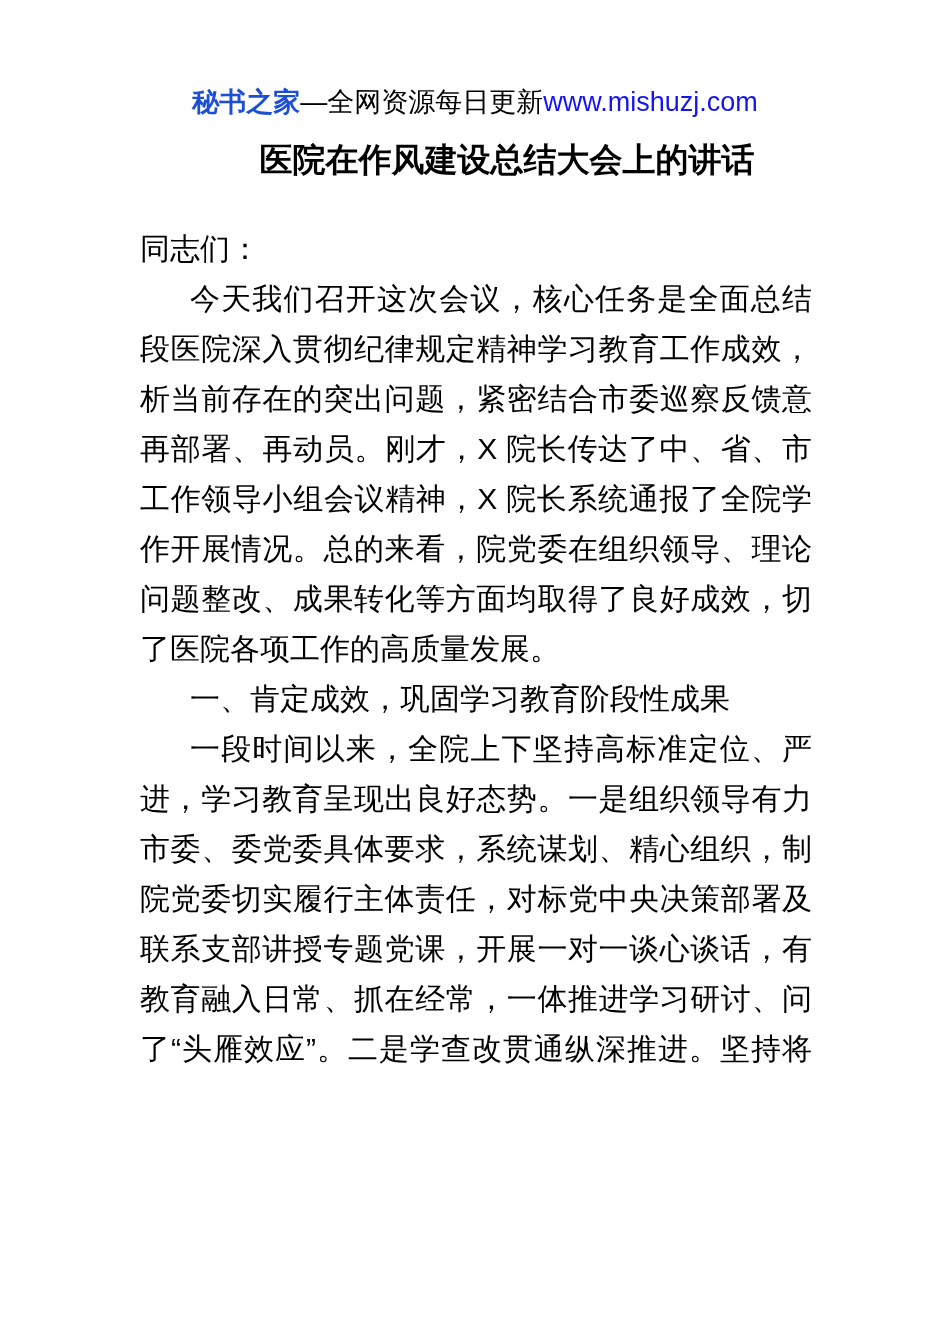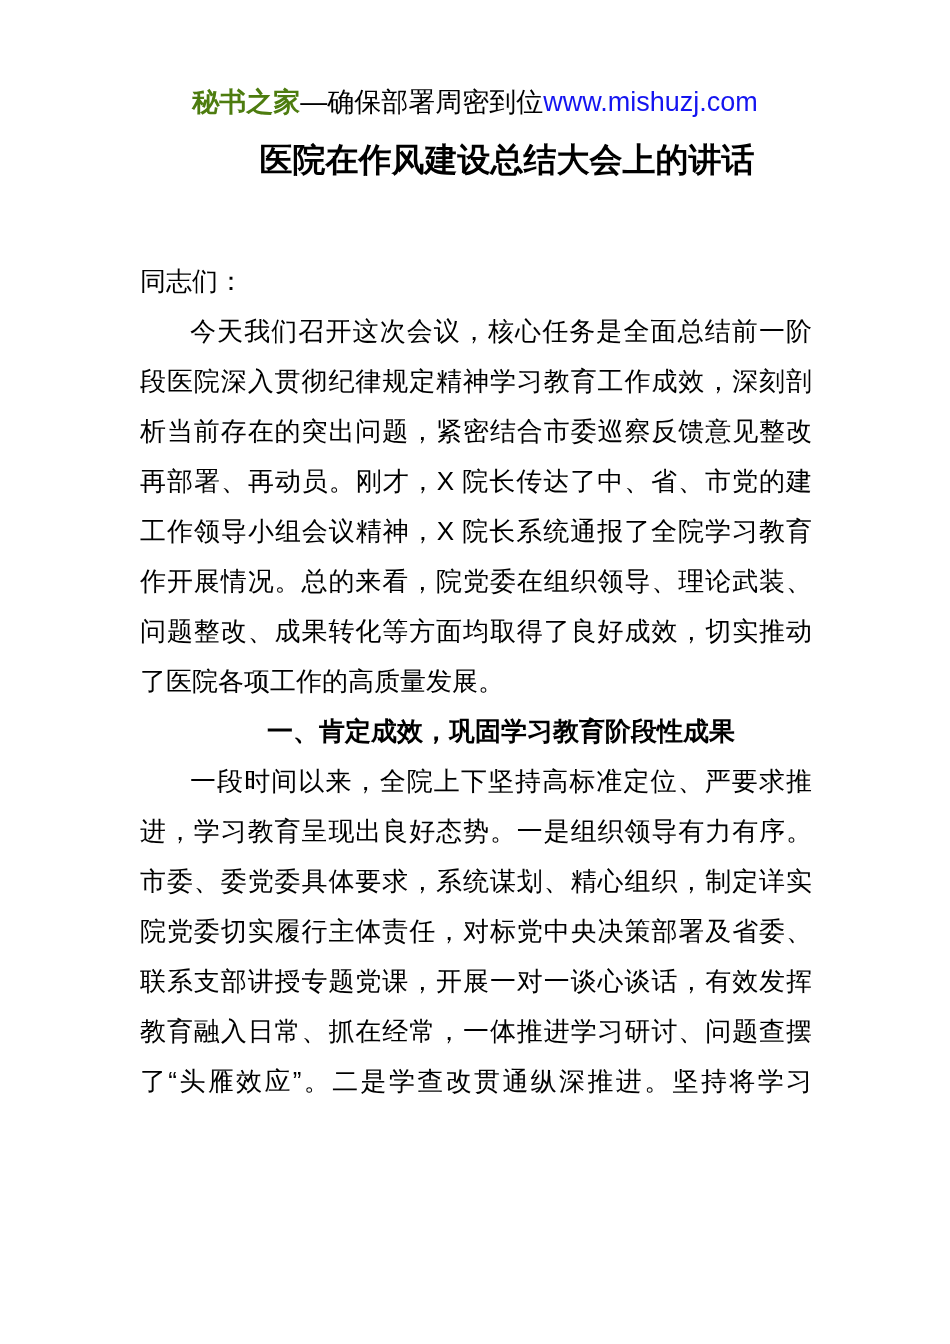--- a/index.html
+++ b/index.html
@@ -42,45 +42,45 @@
     margin: 0;
     text-align: center;
     font-size: 33px;
     font-weight: bold;
     line-height: 1.3;
     letter-spacing: 0px;
     padding-left: 32px;
   }
   .doc-body {
     position: absolute;
-    top: 256px;
+    top: 224px;
     left: 140px;
     width: 672px;
-    font-size: 26px;
+    font-size: 30px;
     line-height: 50px;
   }
   .line {
     height: 50px;
     overflow: hidden;
   }
   .line.indent { text-indent: 50px; }
-  .line.bold { font-weight: bold; text-align: center; }
+  .line.bold { font-weight: normal; }
   .line.fill {
     text-align: justify;
     text-align-last: justify;
     text-justify: inter-character;
   }
 </style>
 </head>
 <body>
 
 <div class="page">
 
   <div class="site-header">
-    <span class="brand" style="color: #4d7c0f;">秘书之家</span><span class="separator">—</span><span class="tagline">确保部署周密到位</span><span class="url" style="color: rgb(20, 20, 240);">www.mishuzj.com</span>
+    <span class="brand" style="color: #1d4ed8;">秘书之家</span><span class="separator">—</span><span class="tagline">全网资源每日更新</span><span class="url" style="color: rgb(20, 20, 240);">www.mishuzj.com</span>
   </div>
 
   <h1 class="doc-title">医院在作风建设总结大会上的讲话</h1>
 
   <div class="doc-body">
       <div class="line">同志们：</div>
       <div class="line indent fill">今天我们召开这次会议，核心任务是全面总结前一阶</div>
       <div class="line fill">段医院深入贯彻纪律规定精神学习教育工作成效，深刻剖</div>
       <div class="line fill">析当前存在的突出问题，紧密结合市委巡察反馈意见整改</div>
       <div class="line fill">再部署、再动员。刚才，X 院长传达了中、省、市党的建设</div>

